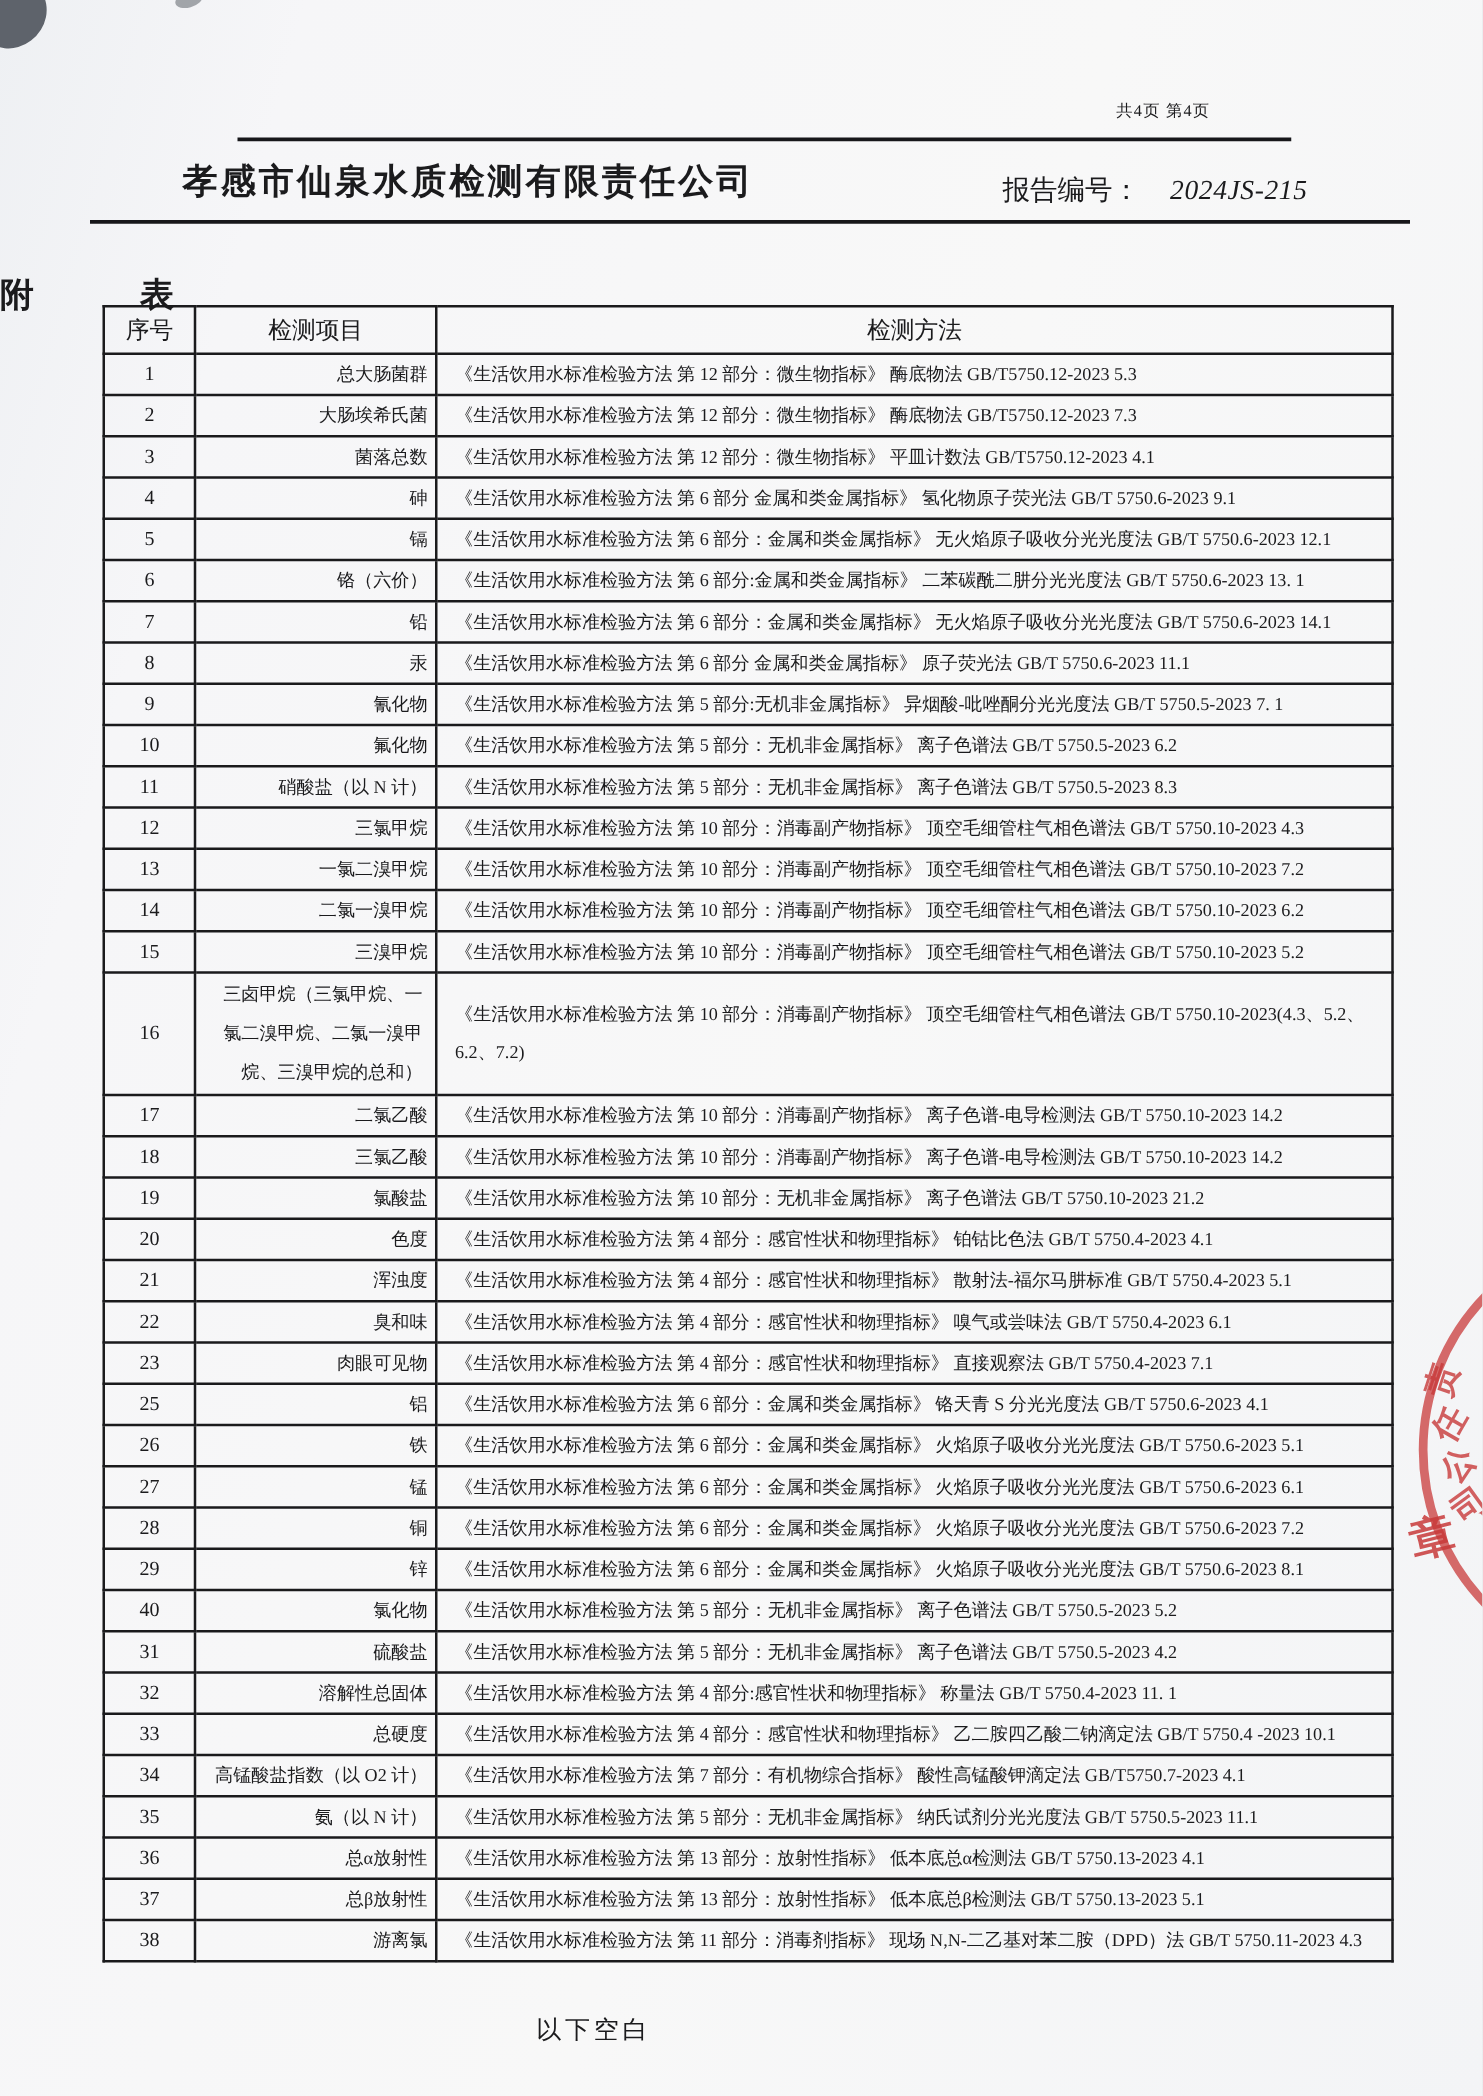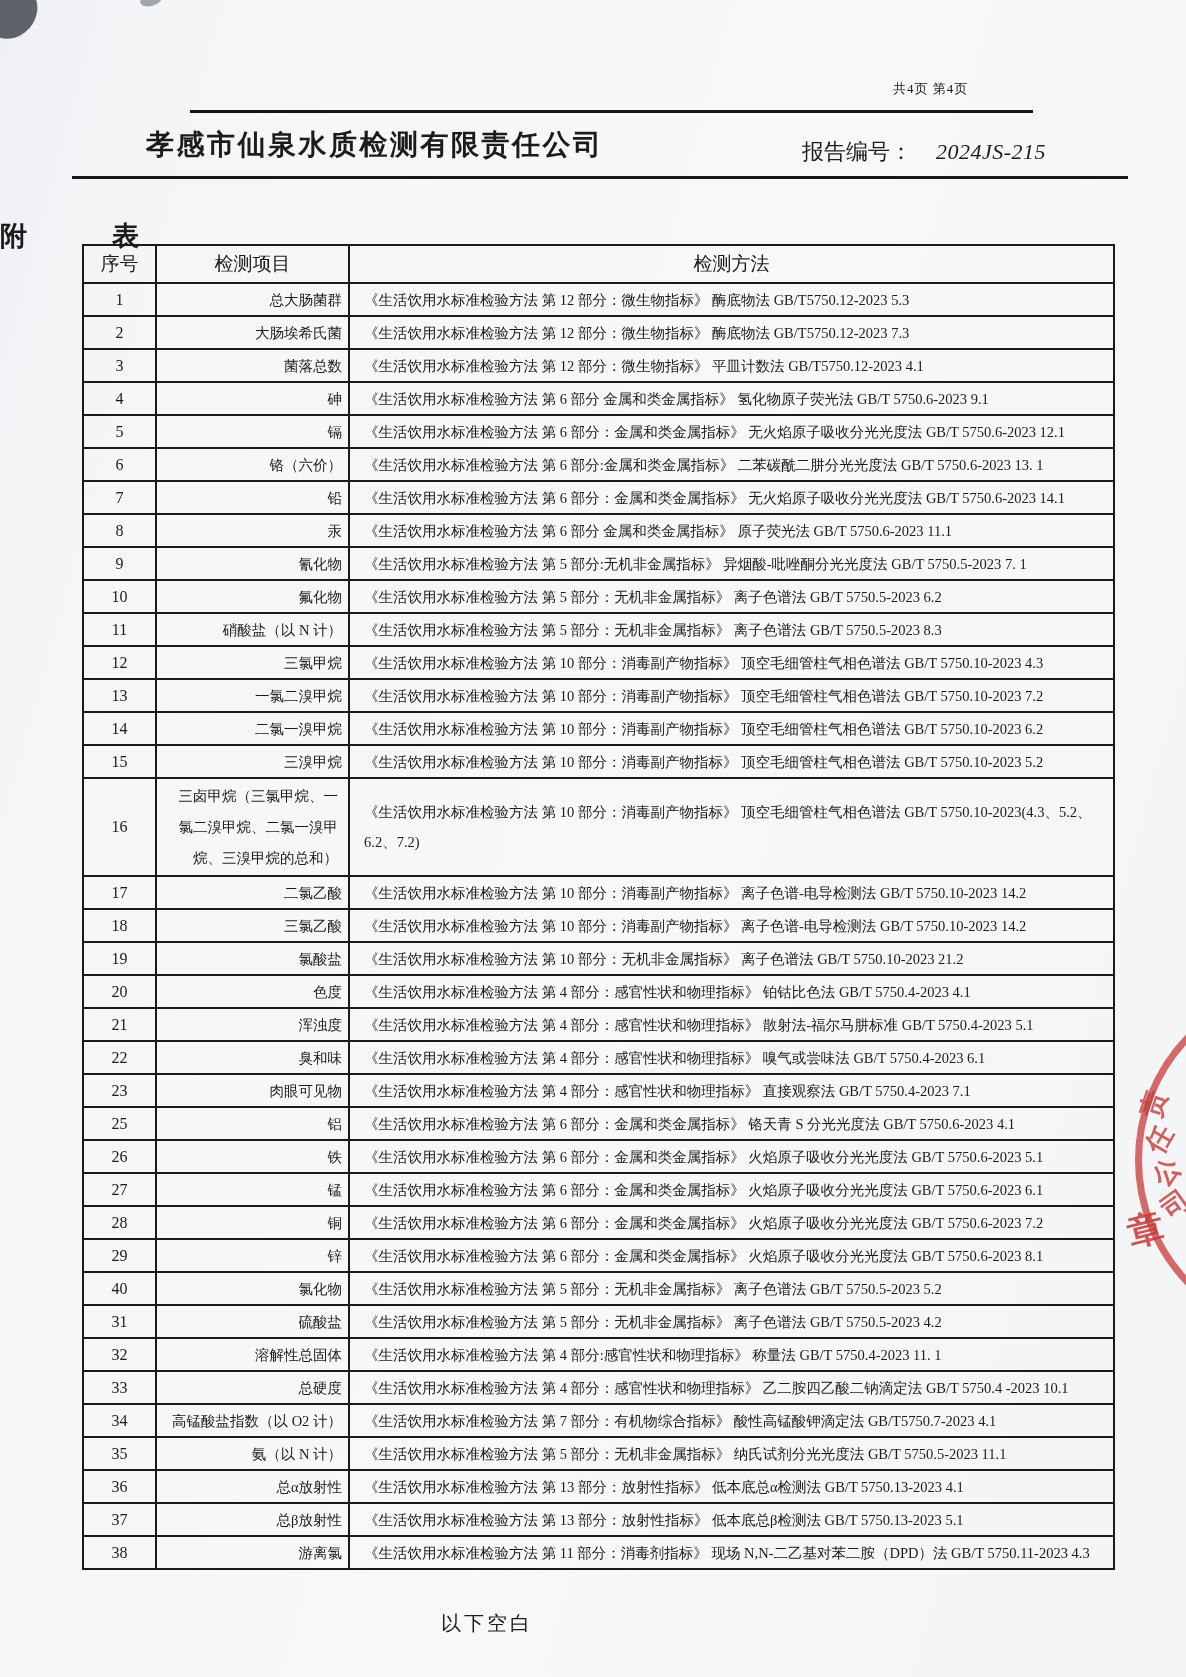--- a/index.html
+++ b/index.html
@@ -32,21 +32,21 @@
   th,td{border:2px solid #1a1a1c;overflow:hidden;}
   th{height:36px;font-size:19px;font-weight:400;text-align:center;padding:0;}
   td{height:31px;font-size:14.5px;line-height:20px;padding:0 6px;}
   td.c-no{text-align:center;font-size:16px;}
   td.c-item{text-align:right;}
   td.c-method{text-align:left;padding:0 10px 0 14px;}
   tr.tall td{height:96px;}
   tr.tall td.c-item{line-height:31px;padding:0 10px;}
   tr.tall td.c-method{line-height:30px;}
   .footer-note{position:absolute;top:1610px;left:0;width:950px;text-align:center;
-    font-size:20px;letter-spacing:3px;margin-left:12px;}
+    font-size:20px;letter-spacing:3px;}
   
   .stamp-circle{position:absolute;left:1135px;top:980px;width:360px;height:360px;
     border:7px solid rgba(206,58,58,.75);border-radius:50%;box-sizing:border-box;}
   .stamp-char{position:absolute;font-weight:700;opacity:.8;
     font-family:"Liberation Sans",sans-serif;}
 </style>
 </head>
 <body>
 
 <div class="page">

